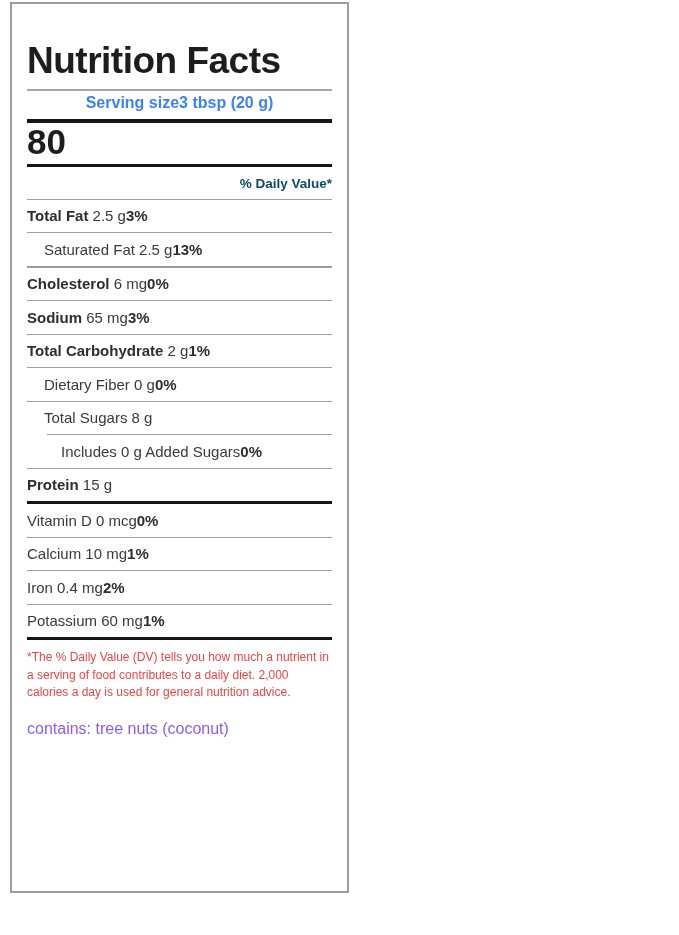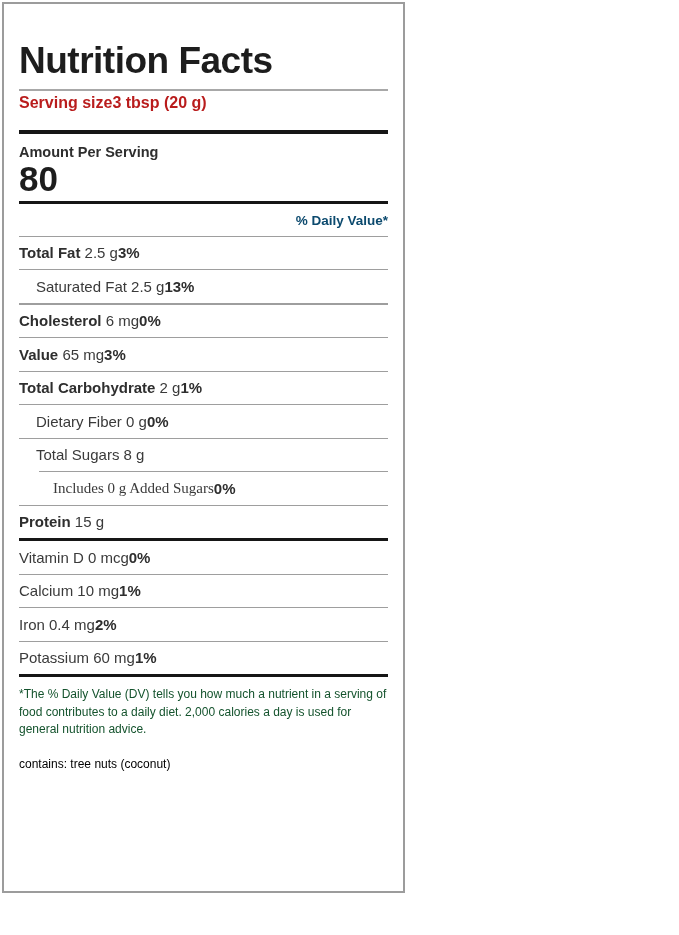--- a/index.html
+++ b/index.html
@@ -5,38 +5,38 @@
   html, body { margin:0; padding:0; }
   body {
     width:679px; height:935px;
     background:#ffffff;
     font-family:"Liberation Sans", sans-serif;
     position:relative;
     color:#333;
     -webkit-font-smoothing:antialiased;
   }
   .nf {
-    position:absolute; left:2px; top:2px;
-    width:403px; height:891px;
+    position:absolute; left:10px; top:2px;
+    width:339px; height:891px;
     box-sizing:border-box;
     border:2px solid #9c9c9c;
     background:#fff;
     padding:0 15px;
     overflow:hidden;
   }
   .nf-title {
     font-size:37px; font-weight:bold; color:#1d1d1d;
     margin:38px 0 0 0; letter-spacing:-0.5px; line-height:1;
   }
   .title-rule { height:0; border-top:2px solid #a8a8a8; margin-top:10px; }
   .servings { font-size:16px; color:#3a3a3a; padding:6px 0 0; }
   .serving-row {
-    display:flex; justify-content:flex-start;
-    font-size:16px; font-weight:bold; color:#b91c1c;
-    padding:3px 0 18px;
+    display:flex; justify-content:center;
+    font-size:16px; font-weight:bold; color:#3b82f6;
+    padding:3px 0 7px;
   }
   .bar { background:#161616; }
   .bar.h4 { height:4px; }
   .bar.h2 { height:2.5px; }
   .bar.h3 { height:3px; }
   .aps { font-size:14.5px; font-weight:bold; color:#2e2e2e; padding:10px 0 0; }
   .cal-row {
     display:flex; justify-content:space-between; align-items:flex-end;
     padding:2px 0 6px;
   }
@@ -45,42 +45,41 @@
   .dvh { text-align:right; font-size:13.5px; font-weight:bold; color:#0c4a6e; padding:9px 0 8px; }
   .hr { height:0; border-top:1.5px solid #9e9e9e; }
   .hr.inset { margin-left:20px; }
   .row {
     display:flex; 
     font-size:15px; color:#3a3a3a; padding:7.5px 0 8px;
   }
   .row .nm .b, .b { font-weight:bold; color:#2e2e2e; }
   .row .dv { font-weight:bold; color:#2e2e2e; }
   .i1 .nm { padding-left:17px; }
-  .i2 .nm { padding-left:34px;font-family:Liberation Serif, serif; }
-  .foot { font-size:12px; line-height:1.45; color:#14532d; margin:9px 0 0; }
+  .i2 .nm { padding-left:34px; }
+  .foot { font-size:12px; line-height:1.45; color:#ef4444; margin:9px 0 0; }
   .ingr { font-size:17.5px; line-height:1.4; color:#4a4a4a; margin:19px 0 0; }
-  .cont { font-size:12px; color:#000000; margin:19px 0 0; }
+  .cont { font-size:16px; color:#8b5cf6; margin:19px 0 0; }
 </style>
 </head>
 <body>
 
 <div class="nf">
 
   <h1 class="nf-title">Nutrition Facts</h1>
   <div class="title-rule"></div>
 
 
   <div class="serving-row">
     <span>Serving size</span>
     <span>3 tbsp (20 g)</span>
   </div>
 
   <div class="bar h4"></div>
 
-  <div class="aps">Amount Per Serving</div>
 
   <div class="cal-row">
     <span class="calv">80</span>
   </div>
 
   <div class="bar h2"></div>
 
   <div class="dvh">% Daily Value*</div>
 
   <div class="hr"></div>
@@ -98,21 +97,21 @@
   <div class="hr"></div>
 
   <div class="hr"></div>
   <div class="row">
     <span class="nm"><span class="b">Cholesterol</span> <span>6 mg</span></span>
     <span class="dv">0%</span>
   </div>
 
   <div class="hr"></div>
   <div class="row">
-    <span class="nm"><span class="b">Value</span> <span>65 mg</span></span>
+    <span class="nm"><span class="b">Sodium</span> <span>65 mg</span></span>
     <span class="dv">3%</span>
   </div>
 
   <div class="hr"></div>
   <div class="row">
     <span class="nm"><span class="b">Total Carbohydrate</span> <span>2 g</span></span>
     <span class="dv">1%</span>
   </div>
 
   <div class="hr"></div>

